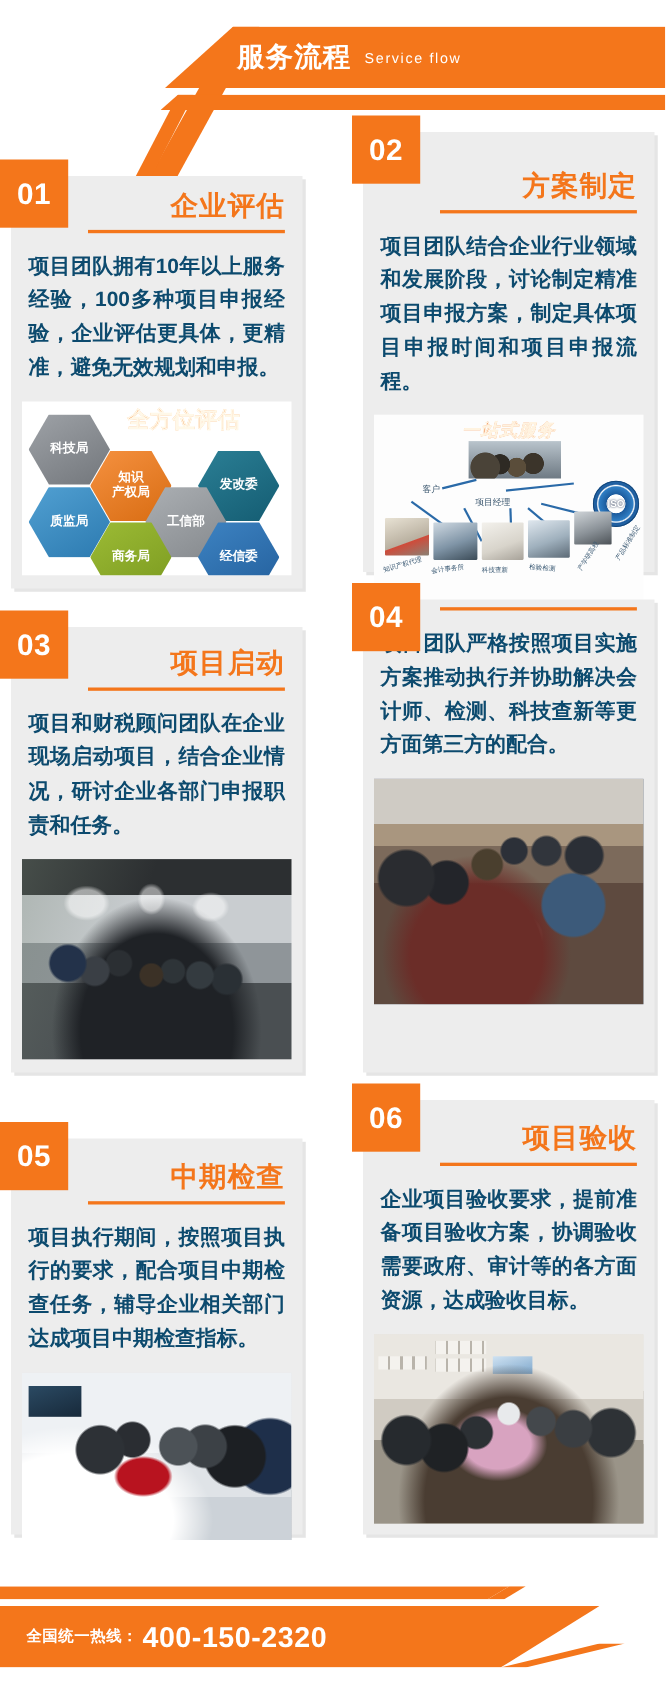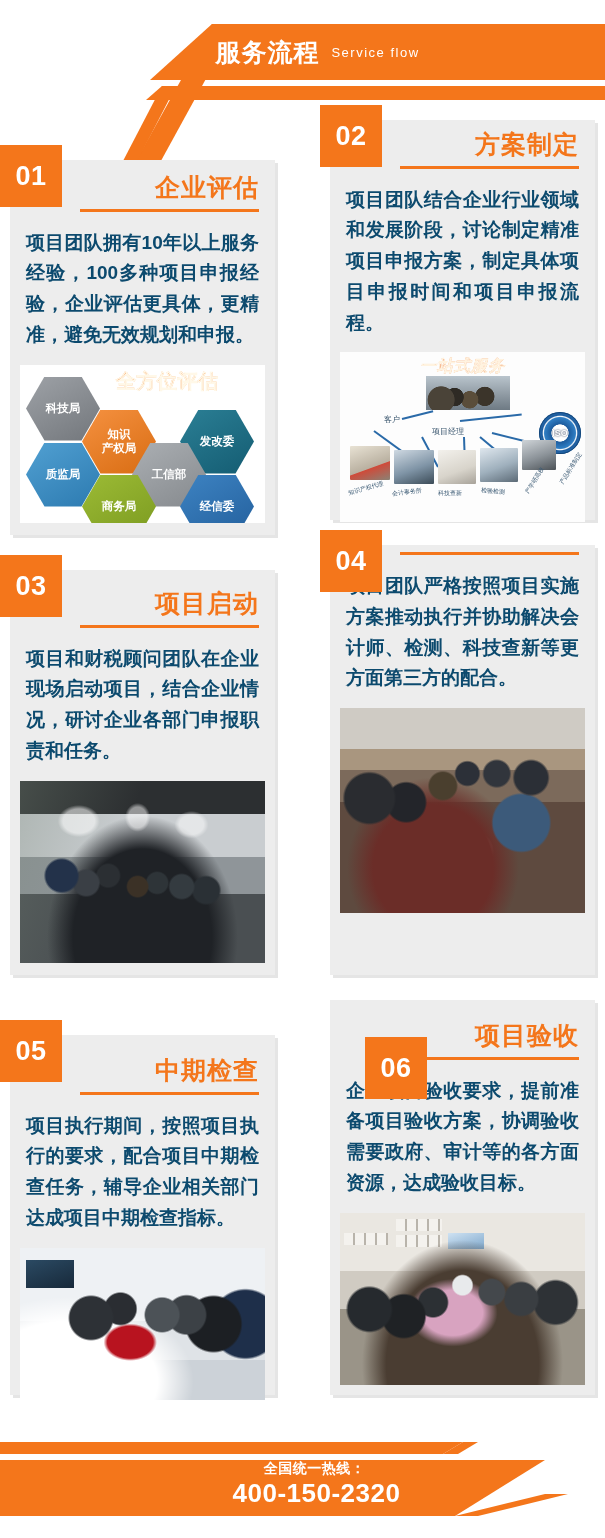--- a/index.html
+++ b/index.html
@@ -234,21 +234,20 @@
     clip-path: polygon(463px 108px, 478px 108px, 458px 120px, 443px 120px);
   }
   #footer-text-wrap {
     position: absolute;
     left: 0; bottom: 22px;
     width: 605px; height: 56px;
     display: flex;
     align-items: center;
     padding-left: 24px;
     z-index: 5;
-    flex-direction: column;
   }
   #footer-label {
     color: #ffffff;
     font-size: 14px;
     font-weight: bold;
     letter-spacing: 0.5px;
   }
   #footer-phone {
     color: #ffffff;
     font-size: 26px;
@@ -301,21 +300,21 @@
           </div>
         <div class="hex" style="left:62px; top:110px;background:linear-gradient(150deg,#9cbb35,#7b9a20);">
             <span>商务局</span>
           </div>
       </div>
     </div>
   </div>
   <div class="badge badge-left" style="top:145px;">01</div>
 
   <div class="card card-right" style="top:120px; height:400px;">
-    <div class="card-title" style="padding-top:11px;">方案制定</div>
+    <div class="card-title" style="padding-top:36px;">方案制定</div>
     <div class="title-rule"></div>
     <div class="card-body">项目团队结合企业行业领域和发展阶段，讨论制定精准项目申报方案，制定具体项目申报时间和项目申报流程。</div>
     <div class="graphic" id="svc-graphic">
       <div id="svc-title">一站式服务</div>
       <div id="svc-top-photo"></div>
       <div class="svc-lbl" style="left:44px; top:62px;">客户</div>
       <div class="svc-lbl" style="left:92px; top:74px;">项目经理</div>
       <div id="svc-iso"></div>
 
       <div class="svc-arrow" style="left:62px;  top:66px; width:32px; transform:rotate(-14deg);"></div>
@@ -434,21 +433,21 @@
           radial-gradient(circle at 26% 60%, #1f2225 0 10%, transparent 11%),
           radial-gradient(circle at 38% 52%, #2c3034 0 8%, transparent 9%),
           radial-gradient(circle at 50% 42%, #e8eaec 0 6%, transparent 7%),
           radial-gradient(circle at 62% 46%, #44484c 0 7%, transparent 8%),
           radial-gradient(circle at 74% 50%, #3a3e42 0 8%, transparent 9%),
           radial-gradient(circle at 88% 52%, #2e3236 0 9%, transparent 10%),
           radial-gradient(ellipse at 46% 58%, #d8a3c0 0 16%, transparent 24%),
           radial-gradient(ellipse at 50% 88%, #4a3d32 0 44%, transparent 58%);"></div>
     </div>
   </div>
-  <div class="badge badge-right" style="top:1037px;margin-left:45px;">06</div>
+  <div class="badge badge-right" style="top:985px;">06</div>
 
   <div id="footer">
     <div class="ftr-bar-diag"></div>
     <div class="ftr-bar-second-diag"></div>
     <div class="ftr-bar-main"></div>
     <div class="ftr-bar-second"></div>
     <div id="footer-text-wrap">
       <span id="footer-label">全国统一热线：</span>
       <span id="footer-phone">400-150-2320</span>
     </div>

